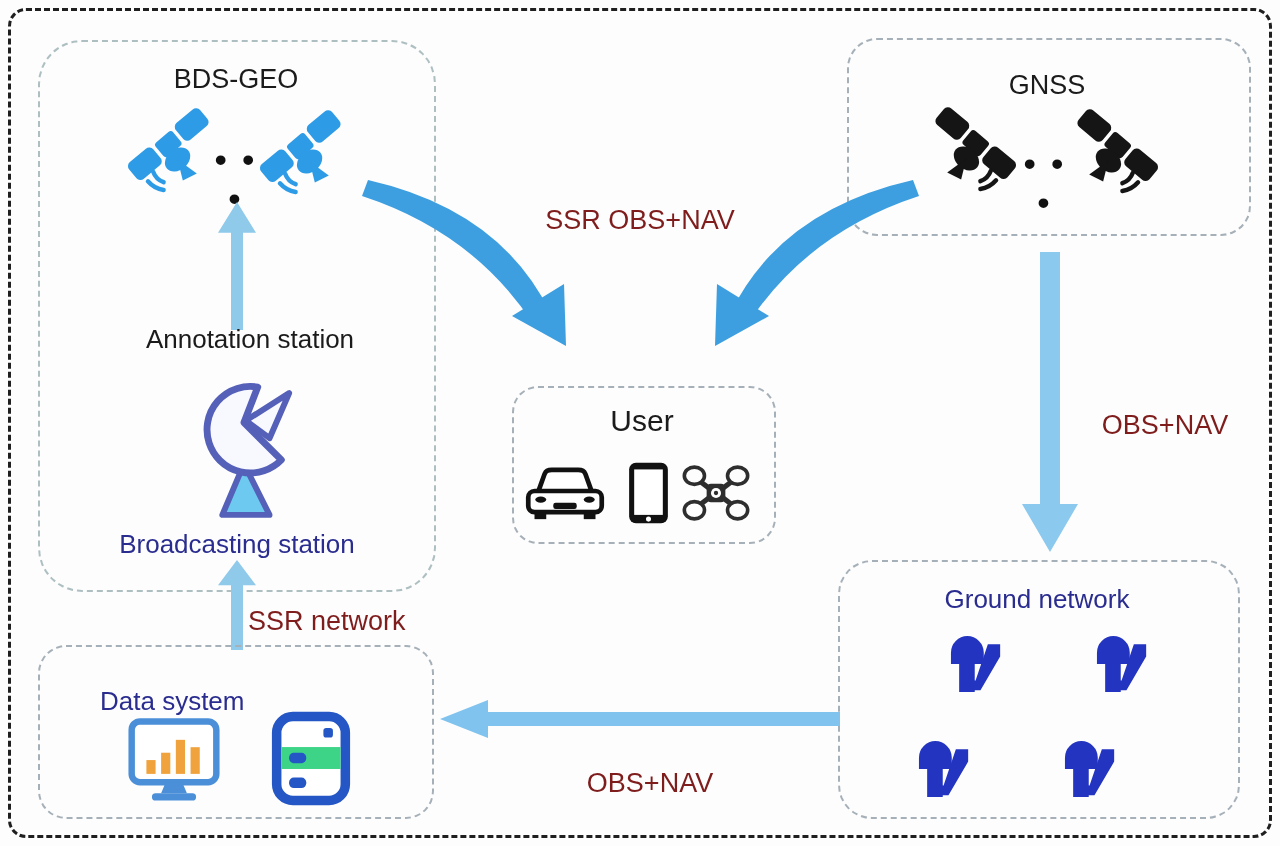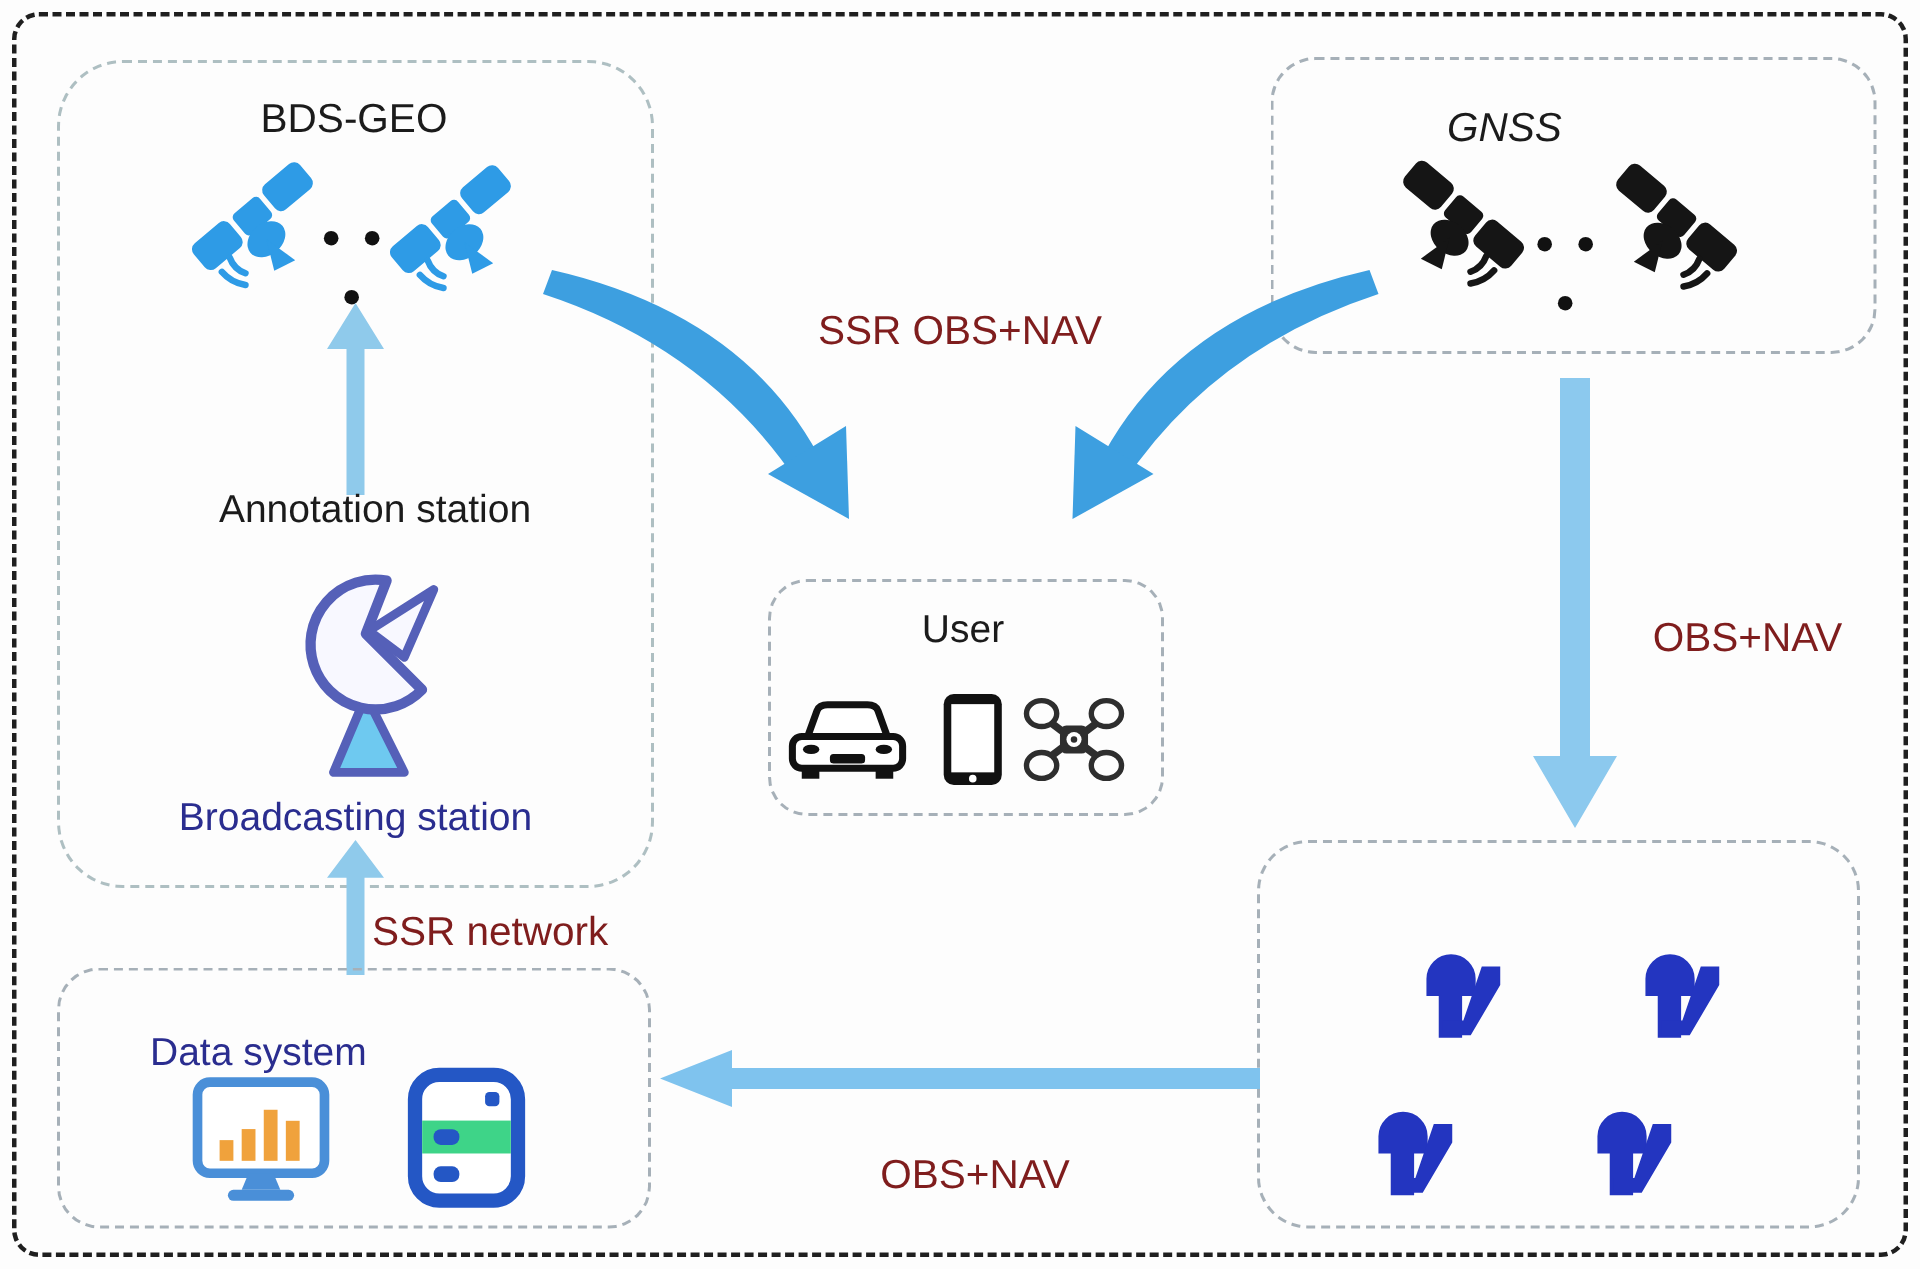--- a/index.html
+++ b/index.html
@@ -63,21 +63,21 @@
     <svg viewBox="0 0 120 150">
       <path d="M40,140 L88,140 L62,88 Z" fill="#6EC9F0" stroke="#5560B8" stroke-width="6" stroke-linejoin="round"></path>
       <path d="M76,10 A44,44 0 1 0 100,84 L62,46 Z" fill="#f8f8ff" stroke="#5560B8" stroke-width="7" stroke-linejoin="round"></path>
       <path d="M64,44 L108,16 L88,62 Z" fill="#f8f8ff" stroke="#5560B8" stroke-width="6" stroke-linejoin="round"></path>
     </svg>
   </div>
 
   <div class="title navy" style="left:42px;top:529px;width:390px;font-size:26px;">Broadcasting station</div>
 
   <div class="dbox" style="left:847px;top:38px;width:400px;height:194px;border-radius:30px;"></div>
-  <div class="title" style="left:811px;top:70px;width:384px;font-style:italic;">GNSS</div>
+  <div class="title" style="left:855px;top:70px;width:384px;">GNSS</div>
 
   <div class="icon mirror" style="left:928px;top:102px;width:96px;height:92px;">
     <svg viewBox="0 0 110 96">
       <g fill="#151515" transform="rotate(-40 55 42)">
         <rect x="2" y="30" width="36" height="25" rx="6"></rect>
         <rect x="72" y="30" width="36" height="25" rx="6"></rect>
         <rect x="42" y="32" width="26" height="21" rx="4"></rect>
       </g>
       <ellipse cx="66" cy="60" rx="16" ry="12" transform="rotate(-40 66 60)" fill="#151515"></ellipse>
       <path d="M66,60 L88,76 L72,84 Z" fill="#151515"></path>
@@ -108,21 +108,21 @@
       </g>
       <g>
         <path d="M913,180 Q781,210 731,312 L749,322 Q809,232 919,196 Z" fill="#3D9FE0"></path>
         <polygon points="715,346 769,316 717,284" fill="#3D9FE0"></polygon>
       </g>
     </svg>
   </div>
   <div class="red-label" style="left:478px;top:205px;width:324px;">SSR OBS+NAV</div>
 
   <div class="dbox" style="left:512px;top:386px;width:260px;height:154px;border-radius:26px;"></div>
-  <div class="title" style="left:516px;top:404px;width:252px;font-size:26px;">User</div>
+  <div class="title" style="left:516px;top:404px;width:252px;font-size:30px;">User</div>
 
   <div class="icon" style="left:522px;top:458px;width:86px;height:66px;">
     <svg viewBox="0 0 110 74">
       <path d="M20,40 L29,15 Q31,10 38,10 H72 Q79,10 81,15 L90,40" fill="#fff" stroke="#111" stroke-width="6" stroke-linejoin="round"></path>
       <rect x="8" y="37" width="94" height="27" rx="8" fill="#fff" stroke="#111" stroke-width="6"></rect>
       <ellipse cx="24" cy="48" rx="7" ry="4" fill="#111"></ellipse>
       <ellipse cx="86" cy="48" rx="7" ry="4" fill="#111"></ellipse>
       <rect x="40" y="52" width="30" height="8" rx="3" fill="#111"></rect>
       <rect x="16" y="64" width="15" height="9" fill="#111"></rect>
       <rect x="79" y="64" width="15" height="9" fill="#111"></rect>
@@ -156,20 +156,21 @@
   </div>
 
   <div class="icon" style="left:1022px;top:252px;width:56px;height:300px;">
     <svg viewBox="0 0 56 100" preserveAspectRatio="none">
       <polygon points="28,100 0,84 18,84 18,0 38,0 38,84 56,84" fill="#8CC9EE"></polygon>
     </svg>
   </div>
   <div class="red-label" style="left:1090px;top:410px;width:150px;">OBS+NAV</div>
 
   <div class="dbox" style="left:838px;top:560px;width:398px;height:255px;border-radius:34px;"></div>
+  <div class="title navy" style="left:846px;top:584px;width:382px;font-size:26px;">Ground network</div>
 
   <div class="icon" style="left:928px;top:620px;width:82px;height:88px;">
     <svg viewBox="0 0 100 100">
         <g fill="#2335C0">
       <path d="M28,36 a20,20 0 0 1 40,0 v14 h-11 v34 h-19 v-34 h-10 z"></path>
       <path d="M73,26 h15 v15 L64,82 H41 V70 h17 z"></path>
     </g>
       </svg>
   </div>
   <div class="icon" style="left:1074px;top:620px;width:82px;height:88px;">

